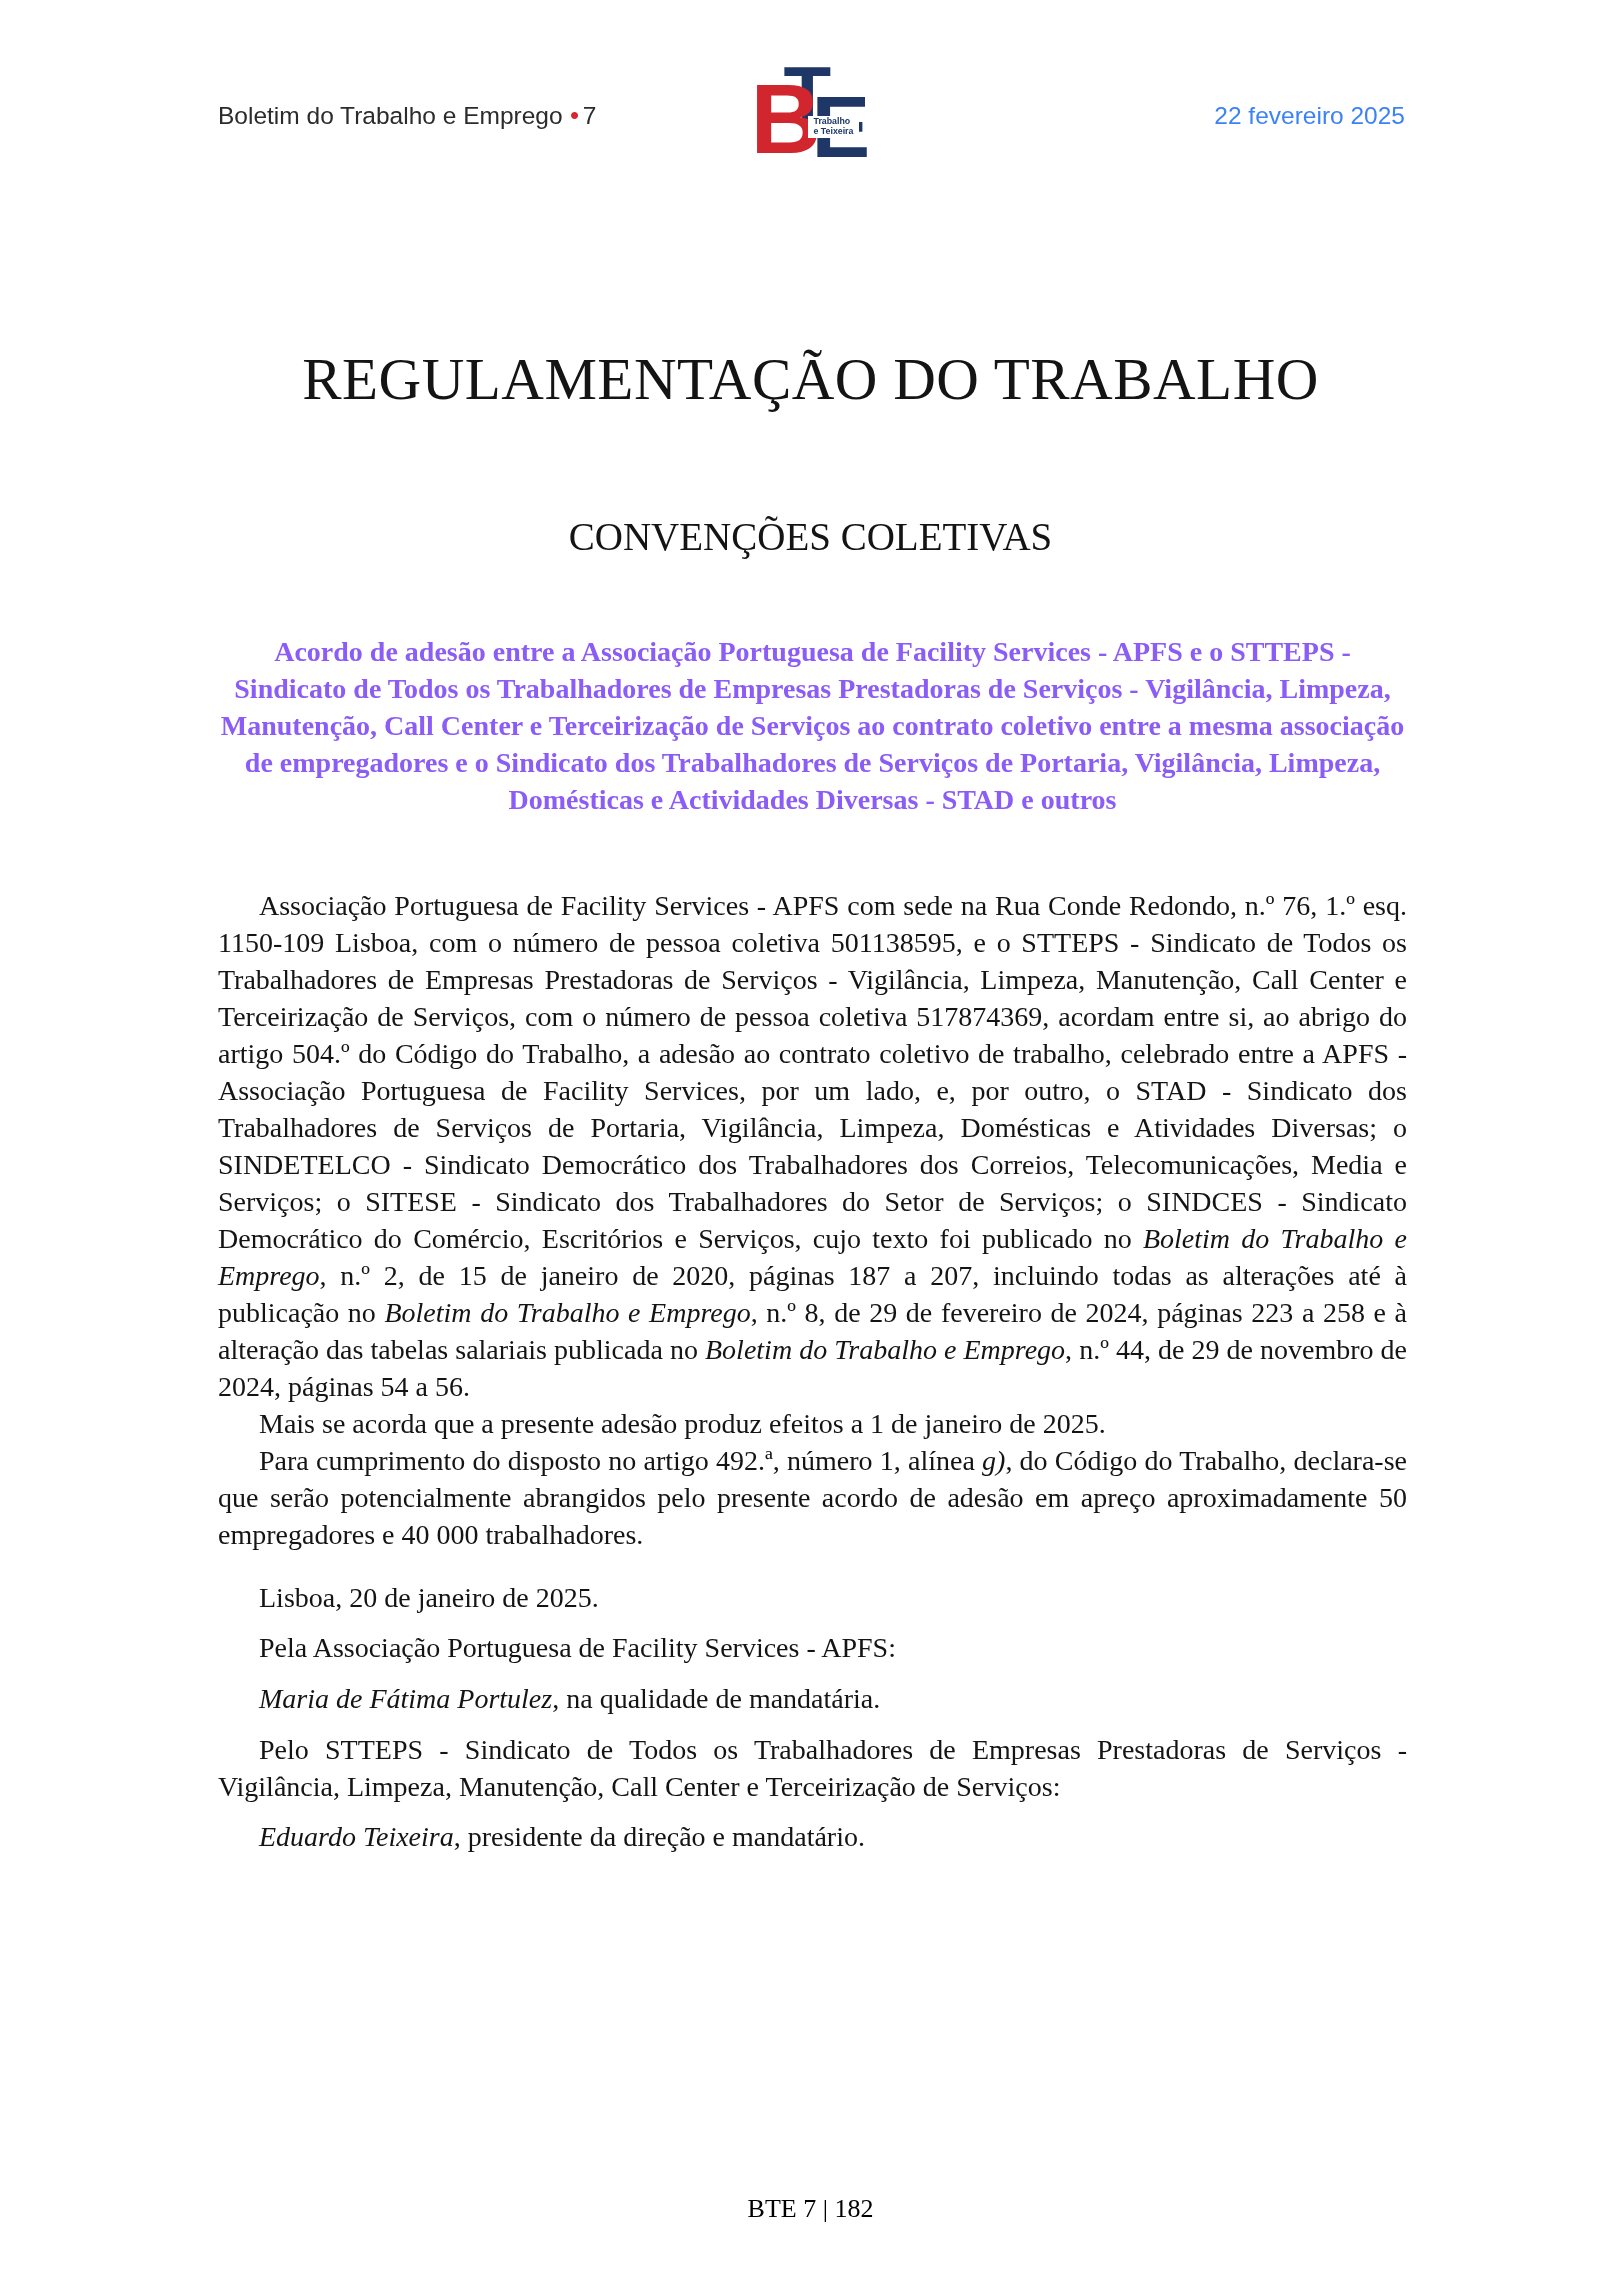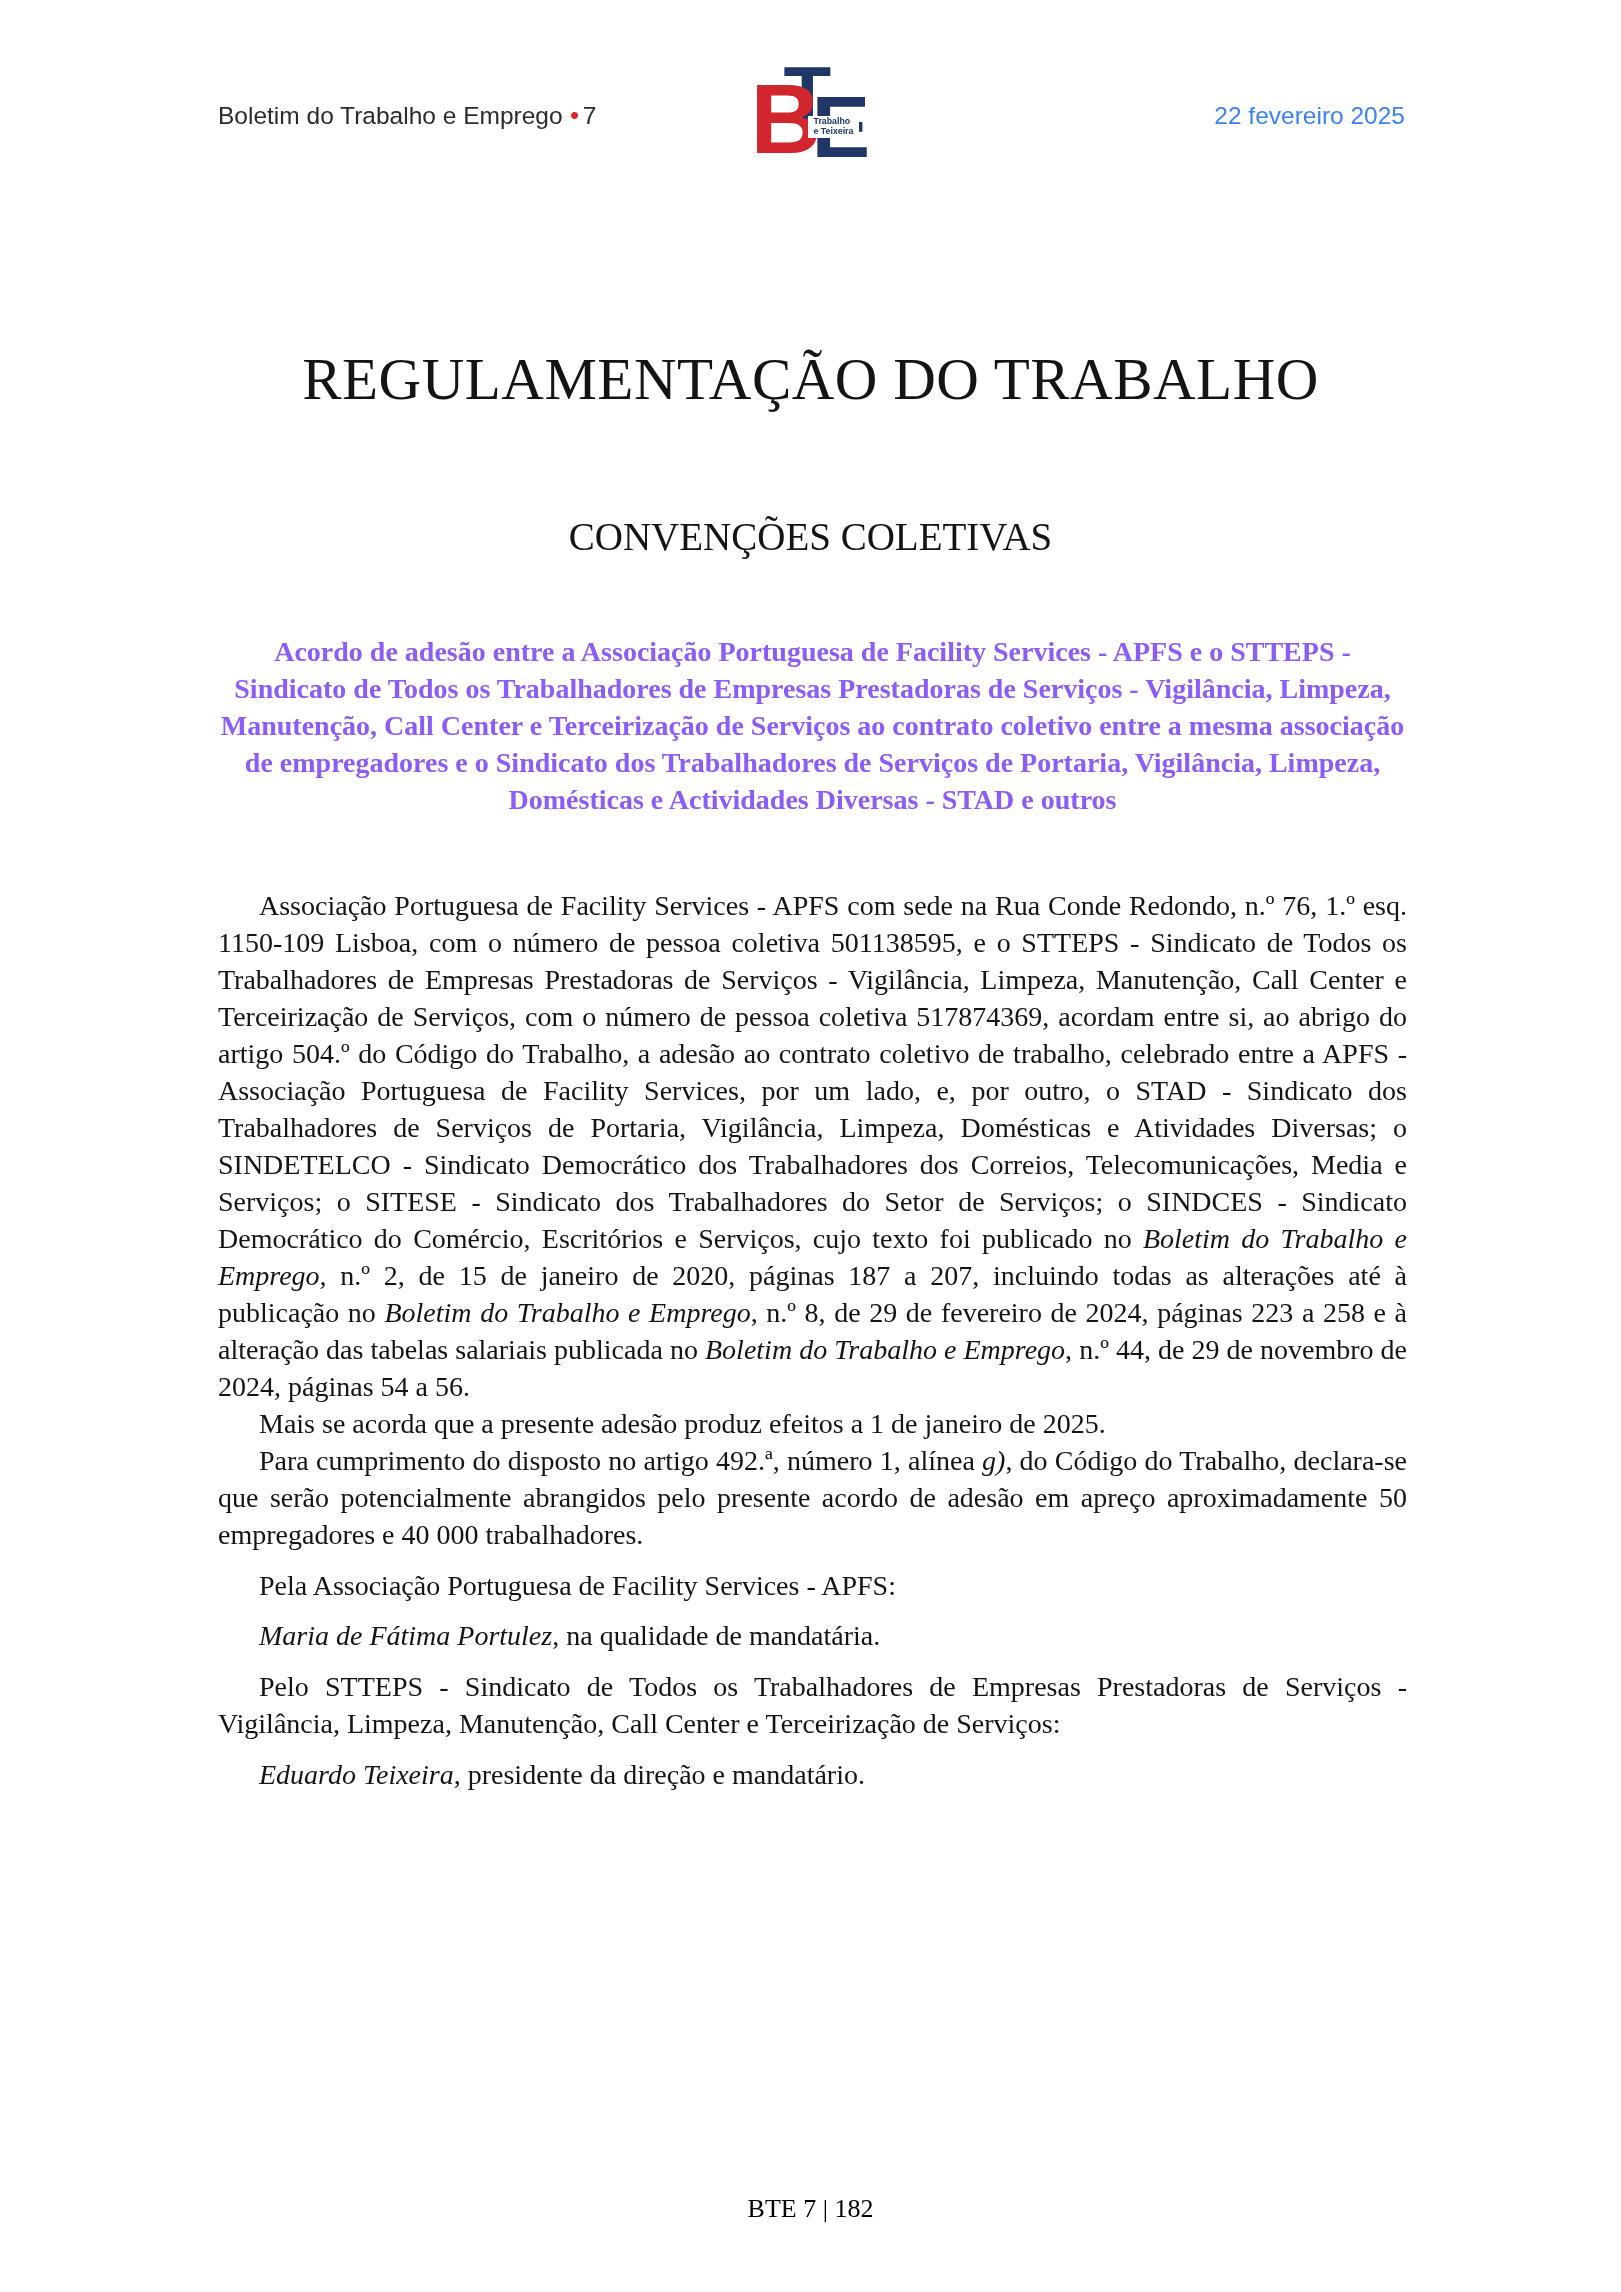--- a/index.html
+++ b/index.html
@@ -96,20 +96,21 @@
 
 
   <div class="main-title">REGULAMENTAÇÃO DO TRABALHO</div>
   <div class="section-title">CONVENÇÕES COLETIVAS</div>
   <div class="article-heading">Acordo de adesão entre a Associação Portuguesa de Facility Services - APFS e o STTEPS - Sindicato de Todos os Trabalhadores de Empresas Prestadoras de Serviços - Vigilância, Limpeza, Manutenção, Call Center e Terceirização de Serviços ao contrato coletivo entre a mesma associação de empregadores e o Sindicato dos Trabalhadores de Serviços de Portaria, Vigilância, Limpeza, Domésticas e Actividades Diversas - STAD e outros</div>
 
   <div class="article-body">
     <p><span>Associação Portuguesa de Facility Services - APFS com sede na Rua Conde Redondo, n.º 76, 1.º esq. 1150-109 Lisboa, com o número de pessoa coletiva 501138595, e o STTEPS - Sindicato de Todos os Trabalhadores de Empresas Prestadoras de Serviços - Vigilância, Limpeza, Manutenção, Call Center e Terceirização de Serviços, com o número de pessoa coletiva 517874369, acordam entre si, ao abrigo do artigo 504.º do Código do Trabalho, a adesão ao contrato coletivo de trabalho, celebrado entre a APFS - Associação Portuguesa de Facility Services, por um lado, e, por outro, o STAD - Sindicato dos Trabalhadores de Serviços de Portaria, Vigilância, Limpeza, Domésticas e Atividades Diversas; o SINDETELCO - Sindicato Democrático dos Trabalhadores dos Correios, Telecomunicações, Media e Serviços; o SITESE - Sindicato dos Trabalhadores do Setor de Serviços; o SINDCES - Sindicato Democrático do Comércio, Escritórios e Serviços, cujo texto foi publicado no </span><em>Boletim do Trabalho e Emprego</em><span>, n.º 2, de 15 de janeiro de 2020, páginas 187 a 207, incluindo todas as alterações até à publicação no </span><em>Boletim do Trabalho e Emprego</em><span>, n.º 8, de 29 de fevereiro de 2024, páginas 223 a 258 e à alteração das tabelas salariais publicada no </span><em>Boletim do Trabalho e Emprego</em><span>, n.º 44, de 29 de novembro de 2024, páginas 54 a 56.</span></p>
     <p><span>Mais se acorda que a presente adesão produz efeitos a 1 de janeiro de 2025.</span></p>
     <p><span>Para cumprimento do disposto no artigo 492.ª, número 1, alínea </span><em>g)</em><span>, do Código do Trabalho, declara-se que serão potencialmente abrangidos pelo presente acordo de adesão em apreço aproximadamente 50 empregadores e 40 000 trabalhadores.</span></p>
+    <p class="mt-m"><span>Lisboa, 20 de janeiro de 2025.</span></p>
     <p class="mt-s"><span>Pela Associação Portuguesa de Facility Services - APFS:</span></p>
     <p class="mt-s"><em>Maria de Fátima Portulez</em><span>, na qualidade de mandatária.</span></p>
     <p class="mt-s"><span>Pelo STTEPS - Sindicato de Todos os Trabalhadores de Empresas Prestadoras de Serviços - Vigilância, Limpeza, Manutenção, Call Center e Terceirização de Serviços:</span></p>
     <p class="mt-s"><em>Eduardo Teixeira</em><span>, presidente da direção e mandatário.</span></p>
   </div>
 
   <div class="footer">
     <span>BTE 7 | 182</span>
   </div>
 

